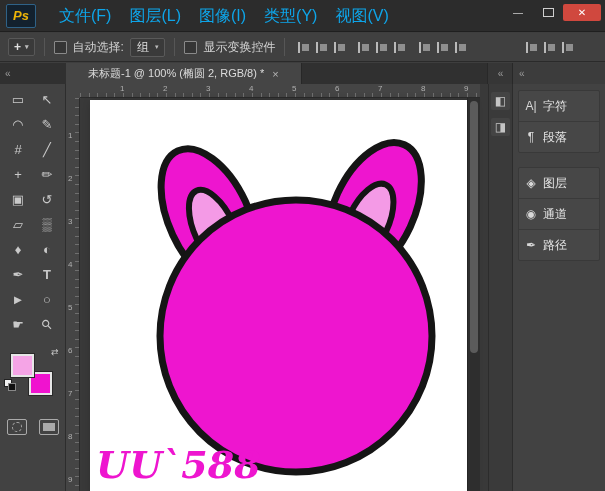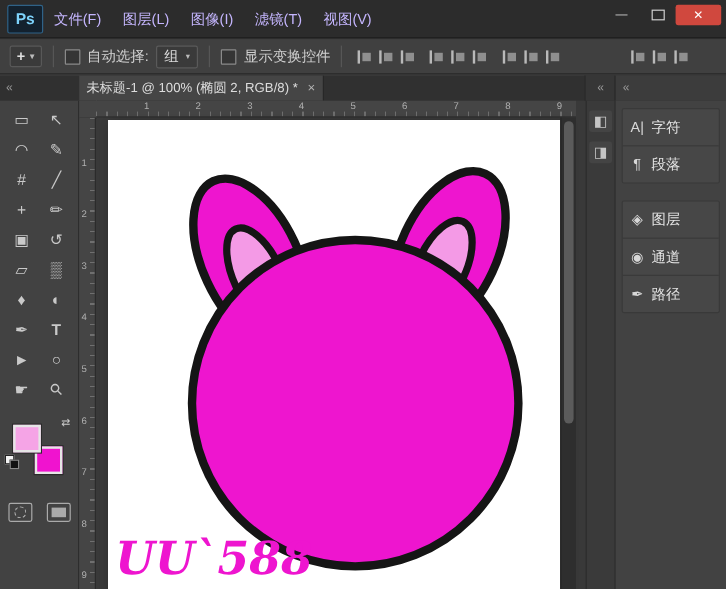--- a/index.html
+++ b/index.html
@@ -1,23 +1,23 @@
 <!DOCTYPE html>
 <html><head>
 <meta charset="utf-8">
 <style>
   html,body{margin:0;padding:0;background:#222;}
   #app{position:relative;width:605px;height:491px;background:#3e3e3e;overflow:hidden;
        font-family:"Liberation Sans",sans-serif;-webkit-font-smoothing:antialiased;}
   
   .menubar{position:absolute;left:0;top:0;right:0;height:32px;background:#2c2c2c;
            border-bottom:1px solid #1f1f1f;display:flex;align-items:center;padding-left:6px;box-sizing:border-box;}
-  .logo{width:28px;height:22px;background:#13212e;border:1px solid #2f6287;color:#7dd3fc;font-weight:bold;
-        font-size:13px;display:flex;align-items:center;justify-content:center;border-radius:2px;margin-right:0;flex:none;}
-  .menu-item{font-size:12px;color:#c4b5fd;padding:0 9px;line-height:32px;cursor:default;white-space:nowrap;}
+  .logo{width:28px;height:22px;background:#13212e;border:1px solid #2f6287;color:#eab308;font-weight:bold;
+        font-size:13px;display:flex;align-items:center;justify-content:center;border-radius:2px;margin-right:14px;flex:none;font-style:italic;}
+  .menu-item{font-size:16px;color:#0ea5e9;padding:0 9px;line-height:32px;cursor:default;white-space:nowrap;}
   .win-controls{position:absolute;top:4px;right:4px;display:flex;}
   .win-btn{width:30px;height:17px;display:flex;align-items:center;justify-content:center;color:#cfcfcf;font-size:10px;cursor:pointer;}
   .win-btn.close{width:38px;background:#d0483e;color:#fff;border-radius:2px;}
   .restore-glyph{width:9px;height:7px;border:1px solid #cfcfcf;display:block;}
   
   .optionsbar{position:absolute;top:33px;left:0;right:0;height:29px;background:#404040;border-bottom:1px solid #2a2a2a;
               display:flex;align-items:center;padding:0 8px;box-sizing:border-box;gap:6px;}
   .divider{width:1px;height:18px;background:#565656;margin:0 3px;flex:none;}
   .tool-preset{display:flex;align-items:center;gap:4px;border:1px solid #585858;background:#3a3a3a;
                padding:1px 5px;border-radius:2px;color:#e0e0e0;font-size:12px;font-weight:bold;}
@@ -31,21 +31,21 @@
   .aico::before{content:"";position:absolute;left:1px;top:0;width:2px;height:11px;background:#b9b9b9;}
   .aico::after{content:"";position:absolute;left:5px;top:2px;width:7px;height:7px;background:#8f8f8f;}
   .aset span:nth-of-type(3n){margin-right:9px;}
   .rightset{margin-left:auto;margin-right:14px;}
   
   .tabrow{position:absolute;top:63px;left:0;right:0;height:21px;background:#303030;display:flex;}
   .tab-stub{width:66px;flex:none;display:flex;align-items:center;padding-left:5px;box-sizing:border-box;}
   .collapse{font-size:10px;color:#9a9a9a;letter-spacing:-1px;cursor:pointer;}
   .tabstrip{flex:1;display:flex;}
   .doc-tab{display:flex;align-items:center;gap:8px;background:#454545;border-right:1px solid #272727;
-           padding:0 6px;cursor:pointer;}
+           padding:0 22px;cursor:pointer;}
   .tab-title{font-size:11px;color:#dcdcdc;white-space:nowrap;}
   .tab-close{color:#b5b5b5;font-size:11px;cursor:pointer;}
   .rail-stub{width:24px;flex:none;display:flex;align-items:center;justify-content:center;background:#363636;border-left:1px solid #282828;}
   .panel-stub{width:93px;flex:none;display:flex;align-items:center;padding-left:6px;background:#3c3c3c;
               border-left:1px solid #282828;box-sizing:border-box;}
   
   .toolbar{position:absolute;left:0;top:84px;bottom:0;width:66px;background:#424242;border-right:1px solid #2d2d2d;
            box-sizing:border-box;display:flex;flex-direction:column;align-items:center;padding-top:3px;}
   .tools{display:flex;flex-wrap:wrap;width:58px;}
   .tool{width:29px;height:25px;display:flex;align-items:center;justify-content:center;color:#c9c9c9;font-size:13px;cursor:pointer;}
@@ -99,21 +99,21 @@
 
 <div id="app" data-name="photoshop-window">
 
   <div class="menubar" data-name="menu-bar">
     <div class="logo" data-name="photoshop-logo">Ps</div>
     <div style="display:flex" data-name="menu-list">
 
     <span class="menu-item" data-name="menu-item">文件(F)</span>
         <span class="menu-item" data-name="menu-item">图层(L)</span>
         <span class="menu-item" data-name="menu-item">图像(I)</span>
-        <span class="menu-item" data-name="menu-item">滤镜(T)</span>
+        <span class="menu-item" data-name="menu-item">类型(Y)</span>
         <span class="menu-item" data-name="menu-item">视图(V)</span>
       </div>
     <div class="win-controls" data-name="window-controls">
       <span class="win-btn" data-name="minimize-button">—</span>
       <span class="win-btn" data-name="restore-button">
           <span class="restore-glyph" data-name="restore-icon"></span>
         </span>
       <span class="win-btn close" data-name="close-button">✕</span>
     </div>
   </div>

